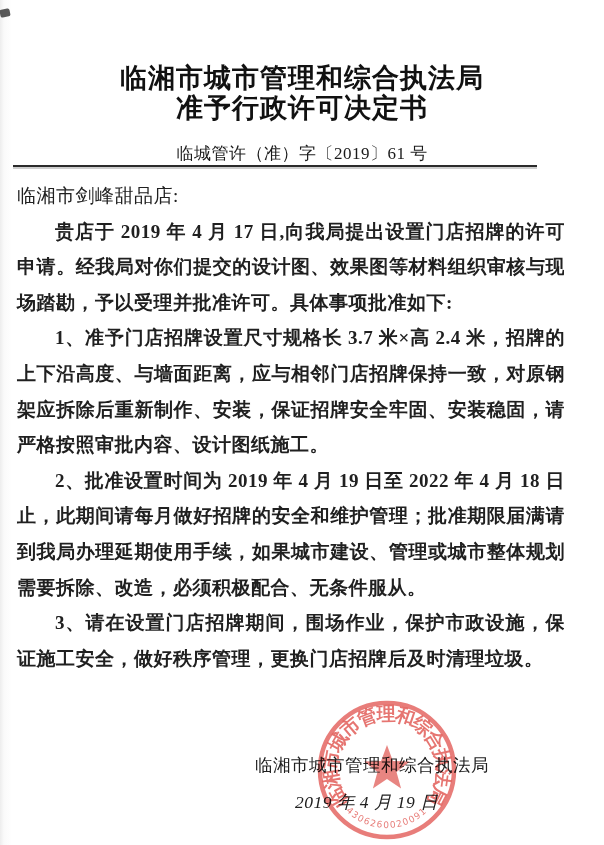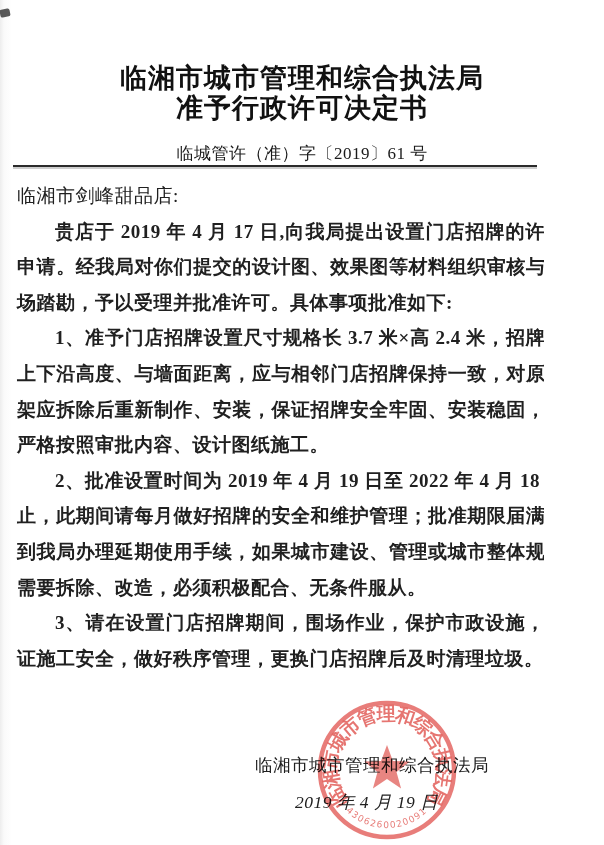--- a/index.html
+++ b/index.html
@@ -3,20 +3,21 @@
 <meta charset="utf-8">
 <style>
   html,body{margin:0;padding:0;background:#ffffff;}
   .page{
     position:relative;
     width:544px;height:845px;
     overflow:hidden;
     background:linear-gradient(90deg,#ededed 0px,#fafafa 4px,#ffffff 12px);
     font-family:"Liberation Serif","DejaVu Serif",serif;
     color:#1e1e1e;
+    padding-left:20px;
   }
   .smudge{
     position:absolute;left:0;top:9px;width:10px;height:8px;
     background:#2f2f2f;border-radius:2px;transform:rotate(-12deg);opacity:.8;
   }
   .title{
     position:absolute;left:0;width:604px;text-align:center;
     font-size:27px;font-weight:bold;letter-spacing:1px;color:#111;
     margin:0;
   }

